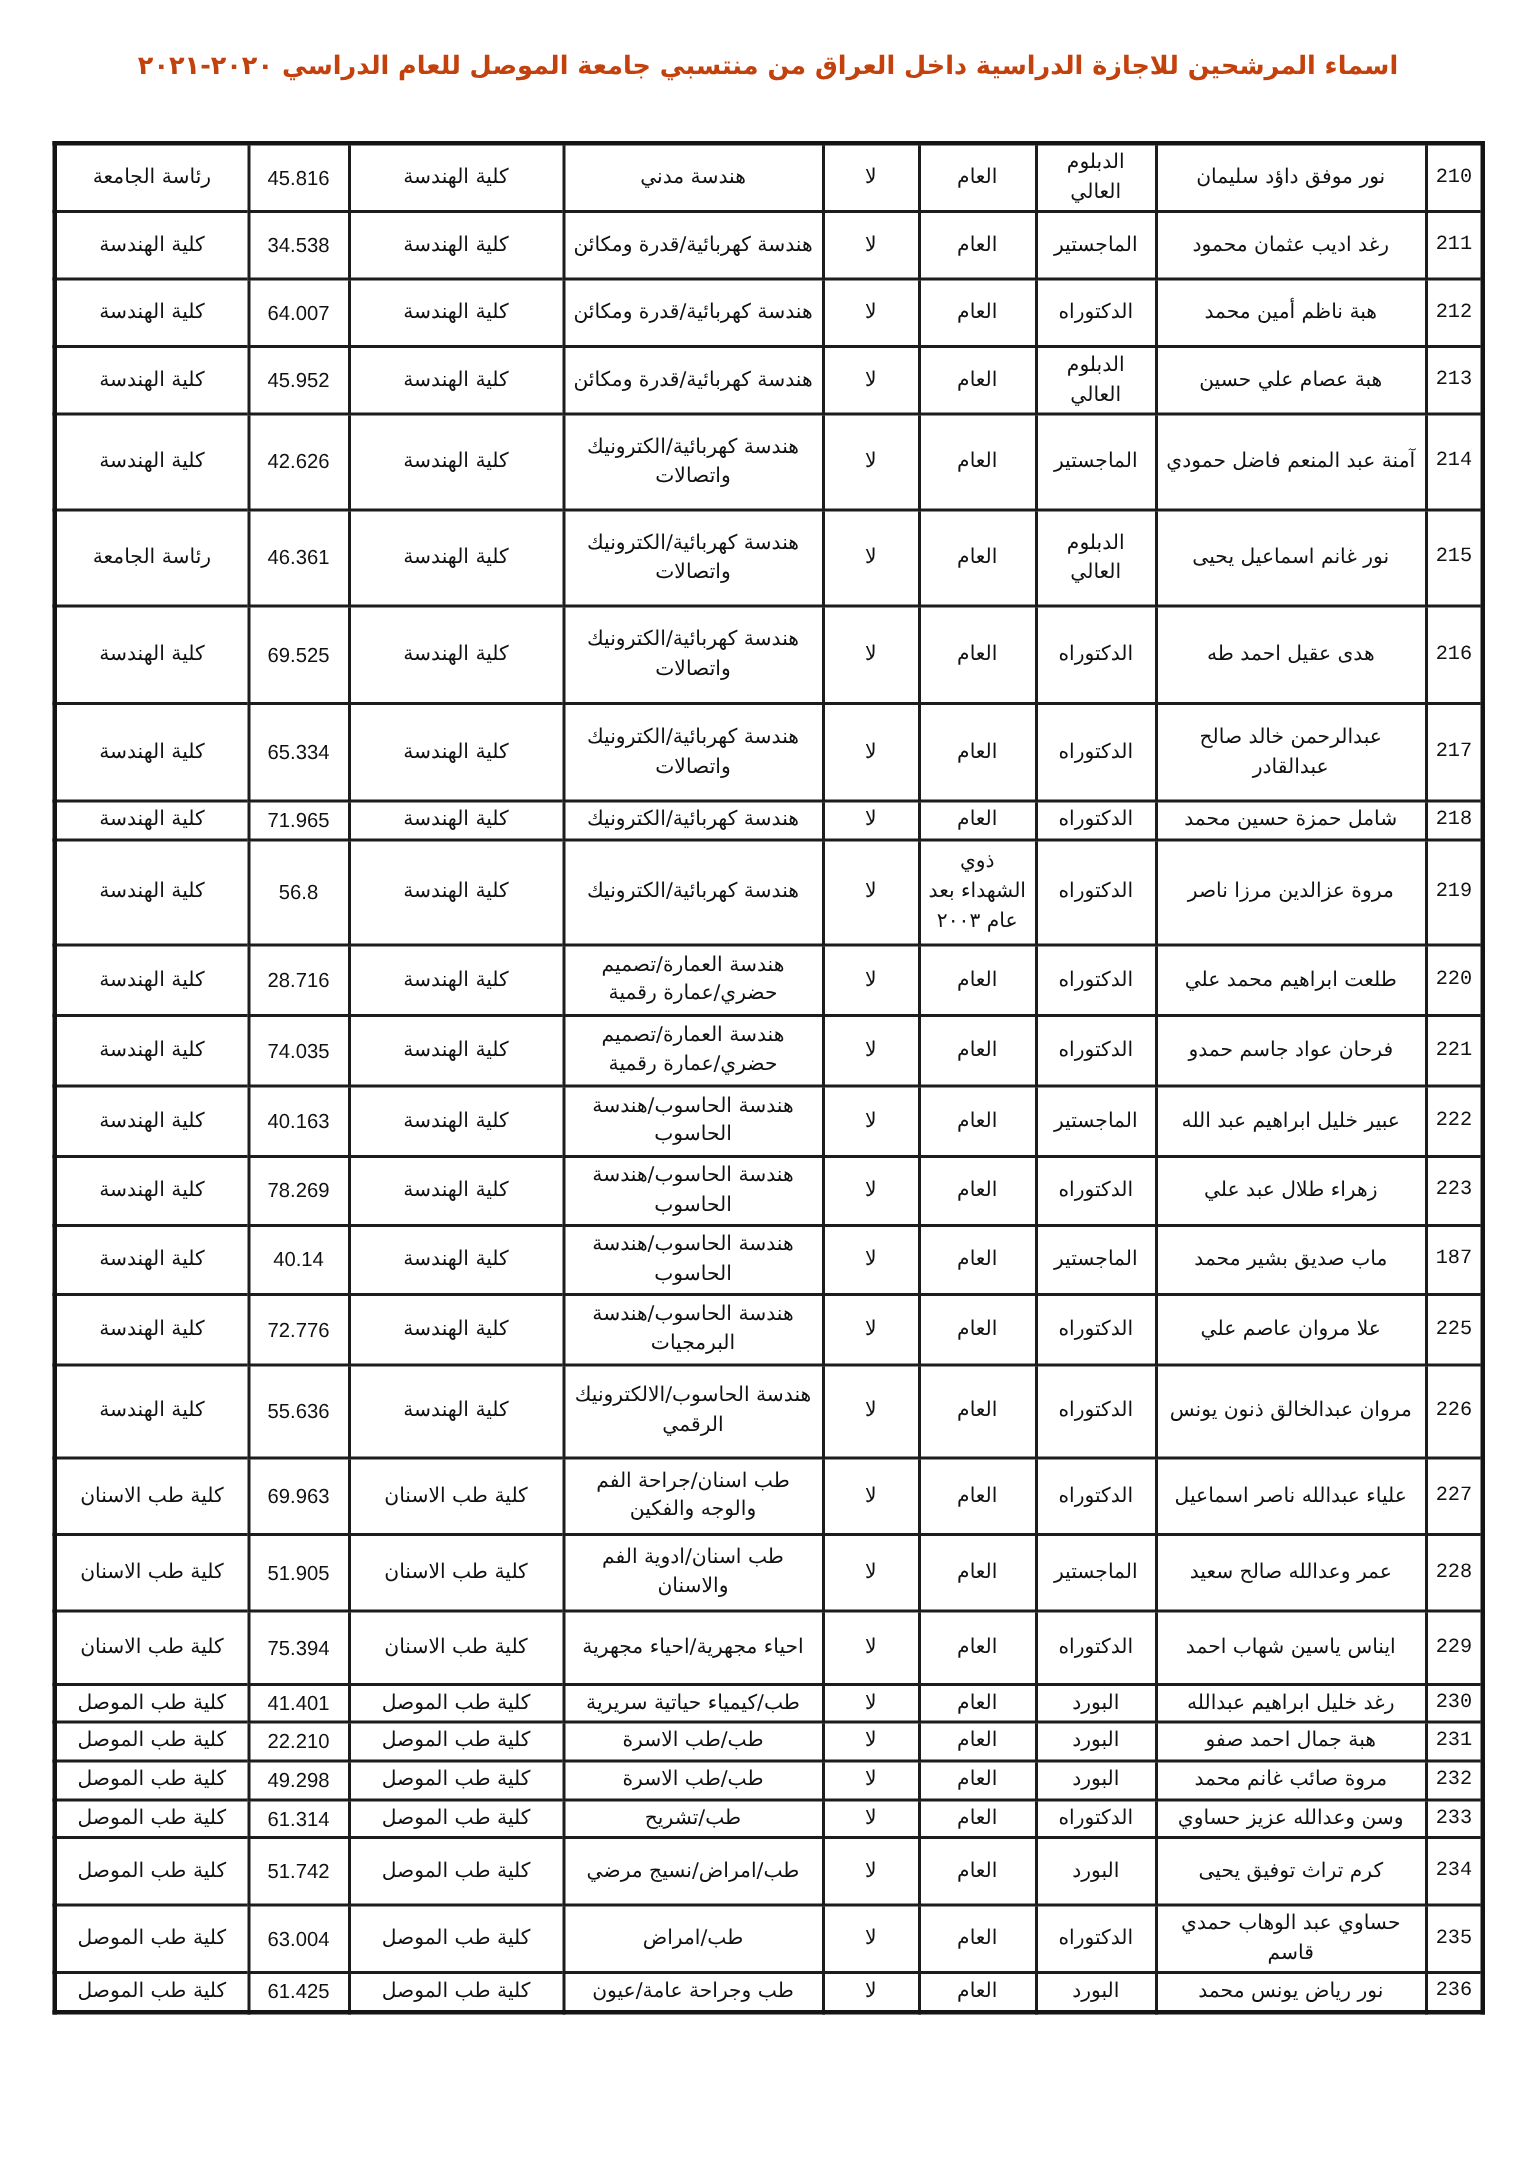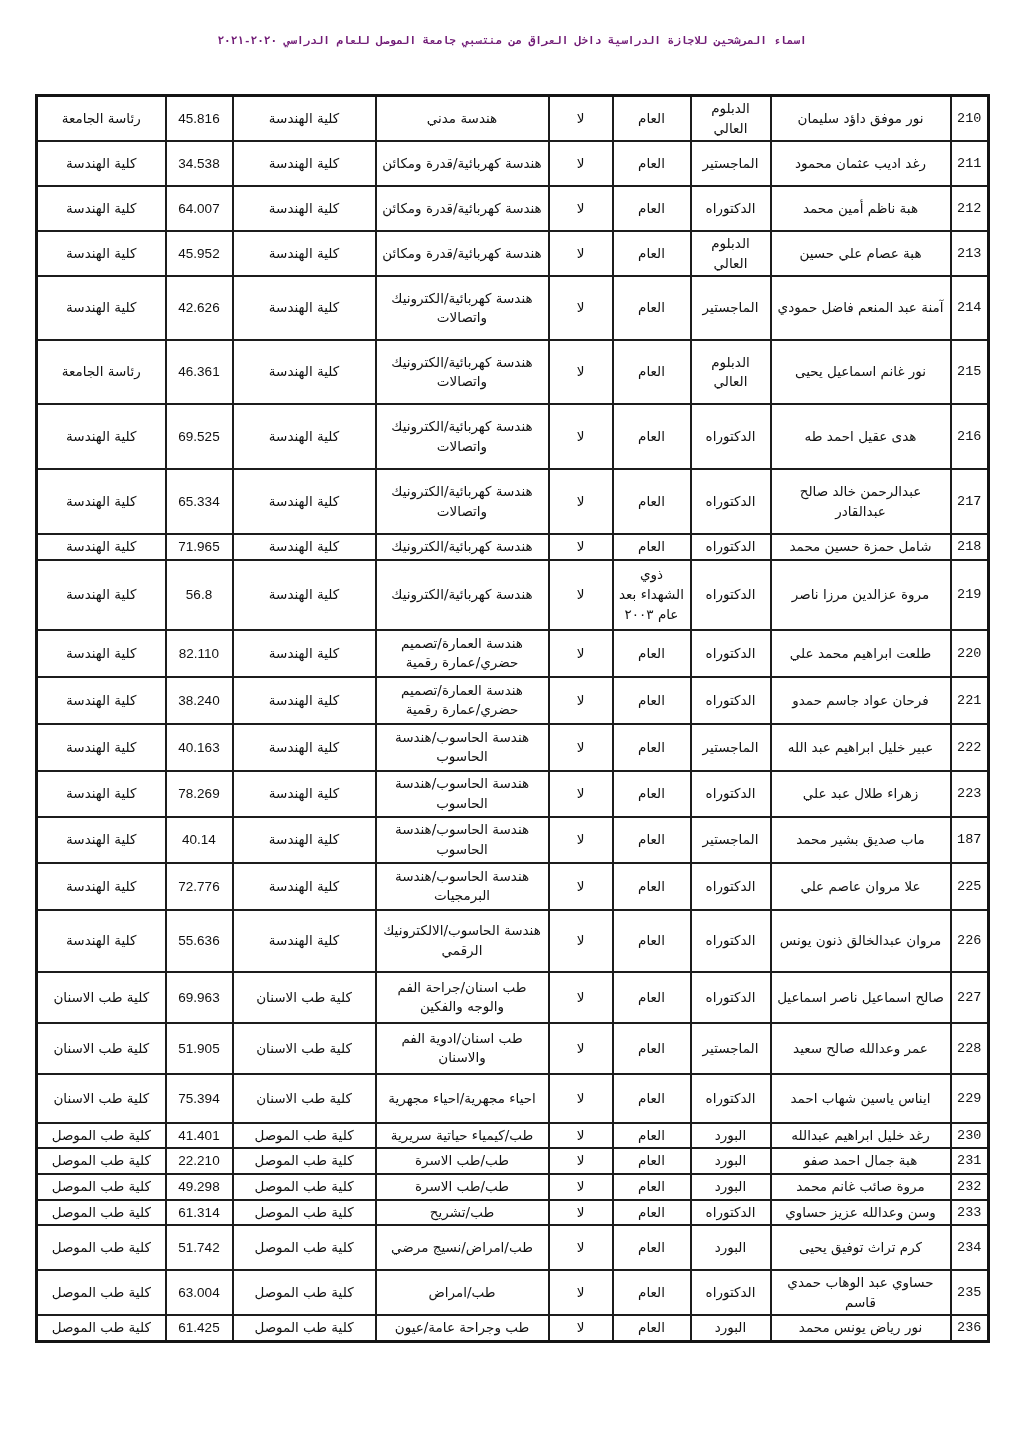--- a/index.html
+++ b/index.html
@@ -17,25 +17,24 @@
     width: 1024px;
     height: 1448px;
     direction: rtl;
   }
   .page-title {
     position: absolute;
     top: 34px;
     left: 0;
     width: 100%;
     text-align: center;
-    font-size: 11px;
+    font-size: 17px;
     font-weight: bold;
-    color: #701a75;
+    color: #c2410c;
     letter-spacing: 0px;
-    font-family: Liberation Mono, monospace;
   }
   table.doc-table {
     position: absolute;
     top: 94px;
     right: 34px;
     width: 952px;
     border-collapse: collapse;
     table-layout: fixed;
     direction: rtl;
   }
@@ -206,32 +205,32 @@
       <td class="c-workplace">كلية الهندسة</td>
     </tr>
         <tr style="height: 47px;">
       <td class="c-no">220</td>
       <td class="c-name">طلعت ابراهيم محمد علي</td>
       <td class="c-degree">الدكتوراه</td>
       <td class="c-channel">العام</td>
       <td class="c-note">لا</td>
       <td class="c-spec">هندسة العمارة/تصميم حضري/عمارة رقمية</td>
       <td class="c-college">كلية الهندسة</td>
-      <td class="c-grade">82.110</td>
+      <td class="c-grade">28.716</td>
       <td class="c-workplace">كلية الهندسة</td>
     </tr>
         <tr style="height: 47px;">
       <td class="c-no">221</td>
       <td class="c-name">فرحان عواد جاسم حمدو</td>
       <td class="c-degree">الدكتوراه</td>
       <td class="c-channel">العام</td>
       <td class="c-note">لا</td>
       <td class="c-spec">هندسة العمارة/تصميم حضري/عمارة رقمية</td>
       <td class="c-college">كلية الهندسة</td>
-      <td class="c-grade">38.240</td>
+      <td class="c-grade">74.035</td>
       <td class="c-workplace">كلية الهندسة</td>
     </tr>
         <tr style="height: 47px;">
       <td class="c-no">222</td>
       <td class="c-name">عبير خليل ابراهيم عبد الله</td>
       <td class="c-degree">الماجستير</td>
       <td class="c-channel">العام</td>
       <td class="c-note">لا</td>
       <td class="c-spec">هندسة الحاسوب/هندسة الحاسوب</td>
       <td class="c-college">كلية الهندسة</td>
@@ -277,21 +276,21 @@
       <td class="c-degree">الدكتوراه</td>
       <td class="c-channel">العام</td>
       <td class="c-note">لا</td>
       <td class="c-spec">هندسة الحاسوب/الالكترونيك الرقمي</td>
       <td class="c-college">كلية الهندسة</td>
       <td class="c-grade">55.636</td>
       <td class="c-workplace">كلية الهندسة</td>
     </tr>
         <tr style="height: 51px;">
       <td class="c-no">227</td>
-      <td class="c-name">صالح اسماعيل ناصر اسماعيل</td>
+      <td class="c-name">علياء عبدالله ناصر اسماعيل</td>
       <td class="c-degree">الدكتوراه</td>
       <td class="c-channel">العام</td>
       <td class="c-note">لا</td>
       <td class="c-spec">طب اسنان/جراحة الفم والوجه والفكين</td>
       <td class="c-college">كلية طب الاسنان</td>
       <td class="c-grade">69.963</td>
       <td class="c-workplace">كلية طب الاسنان</td>
     </tr>
         <tr style="height: 51px;">
       <td class="c-no">228</td>

